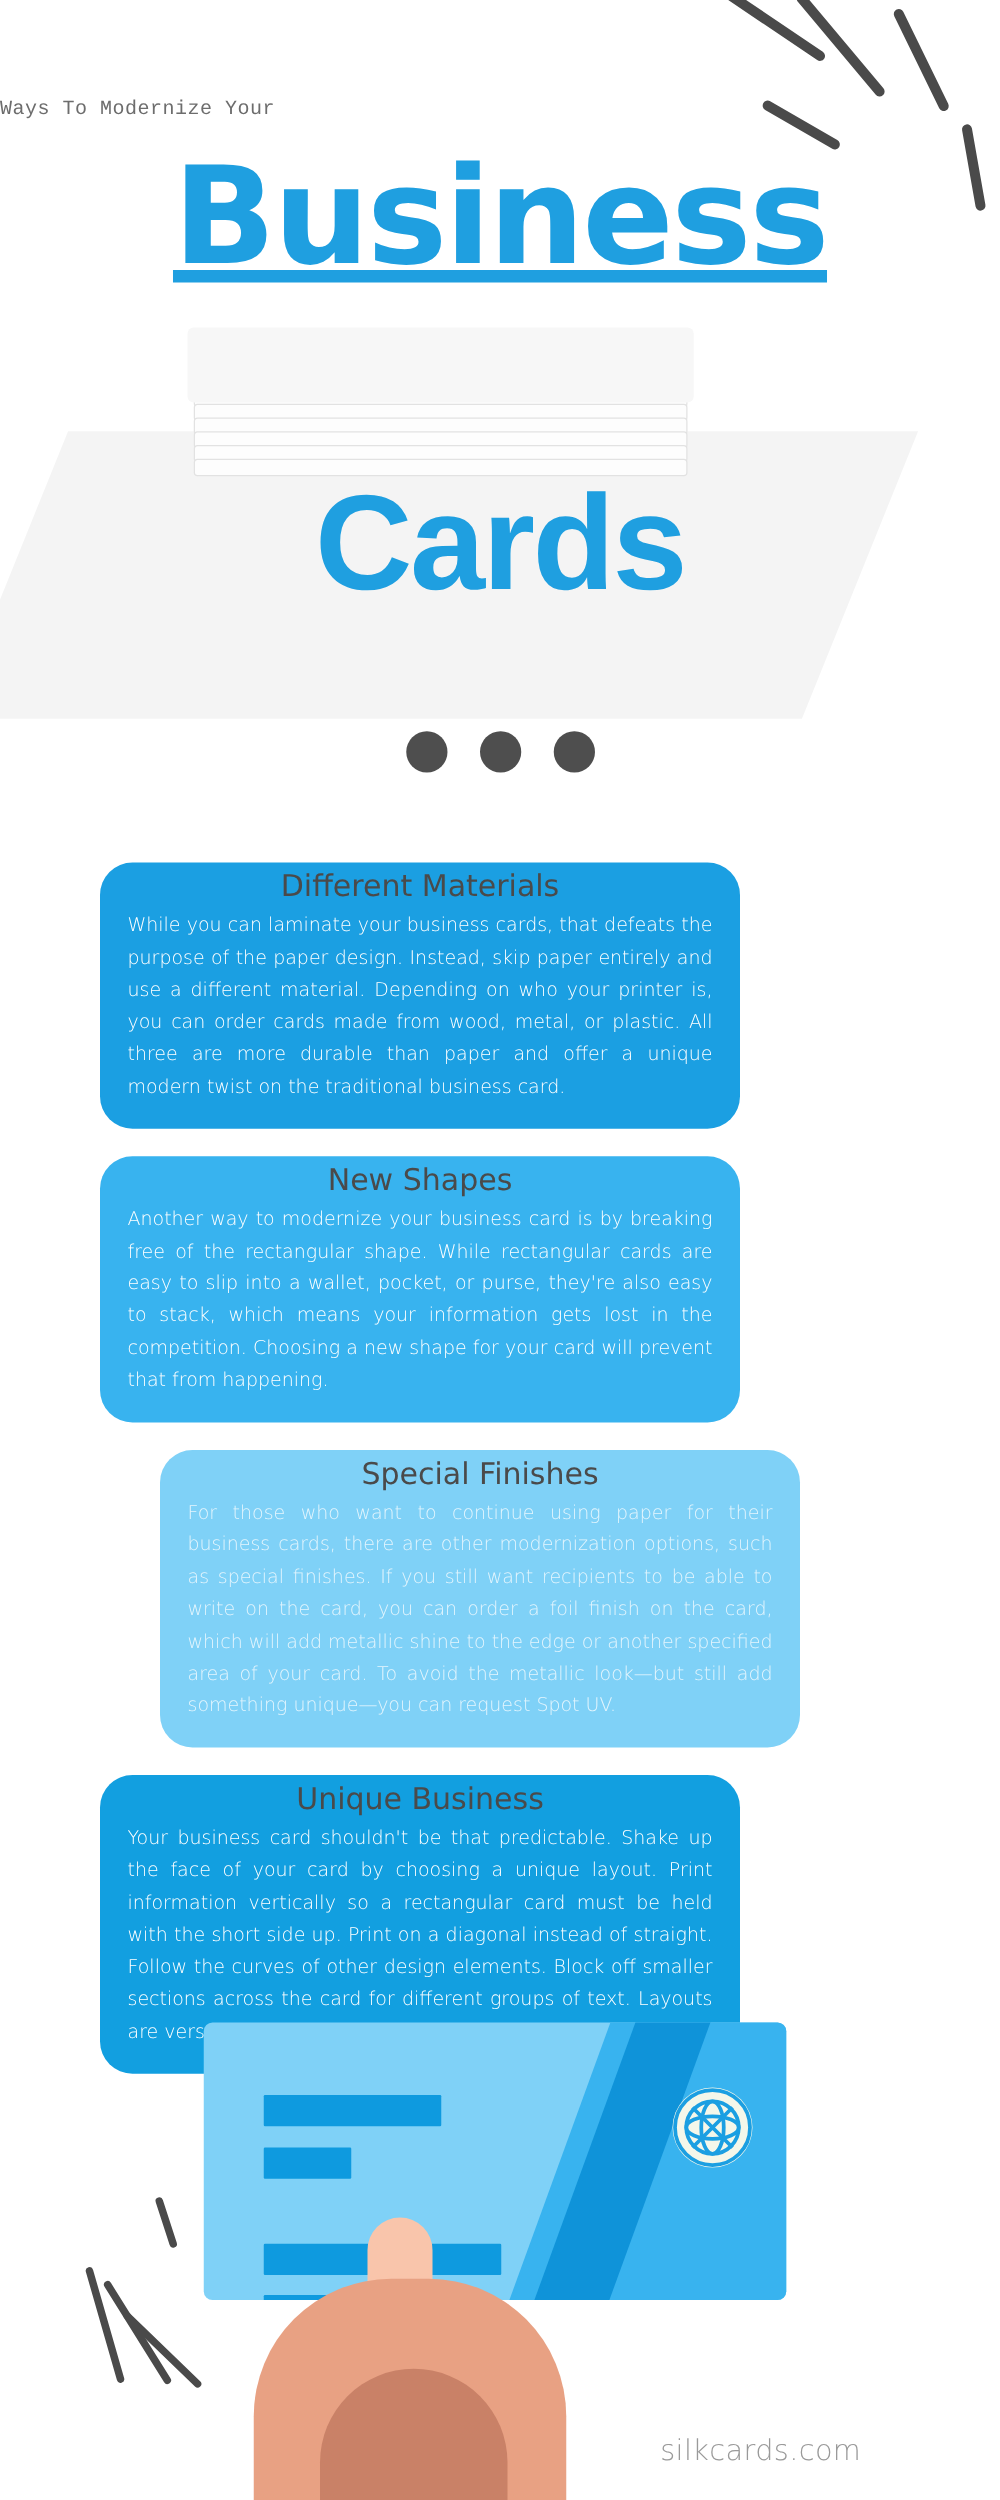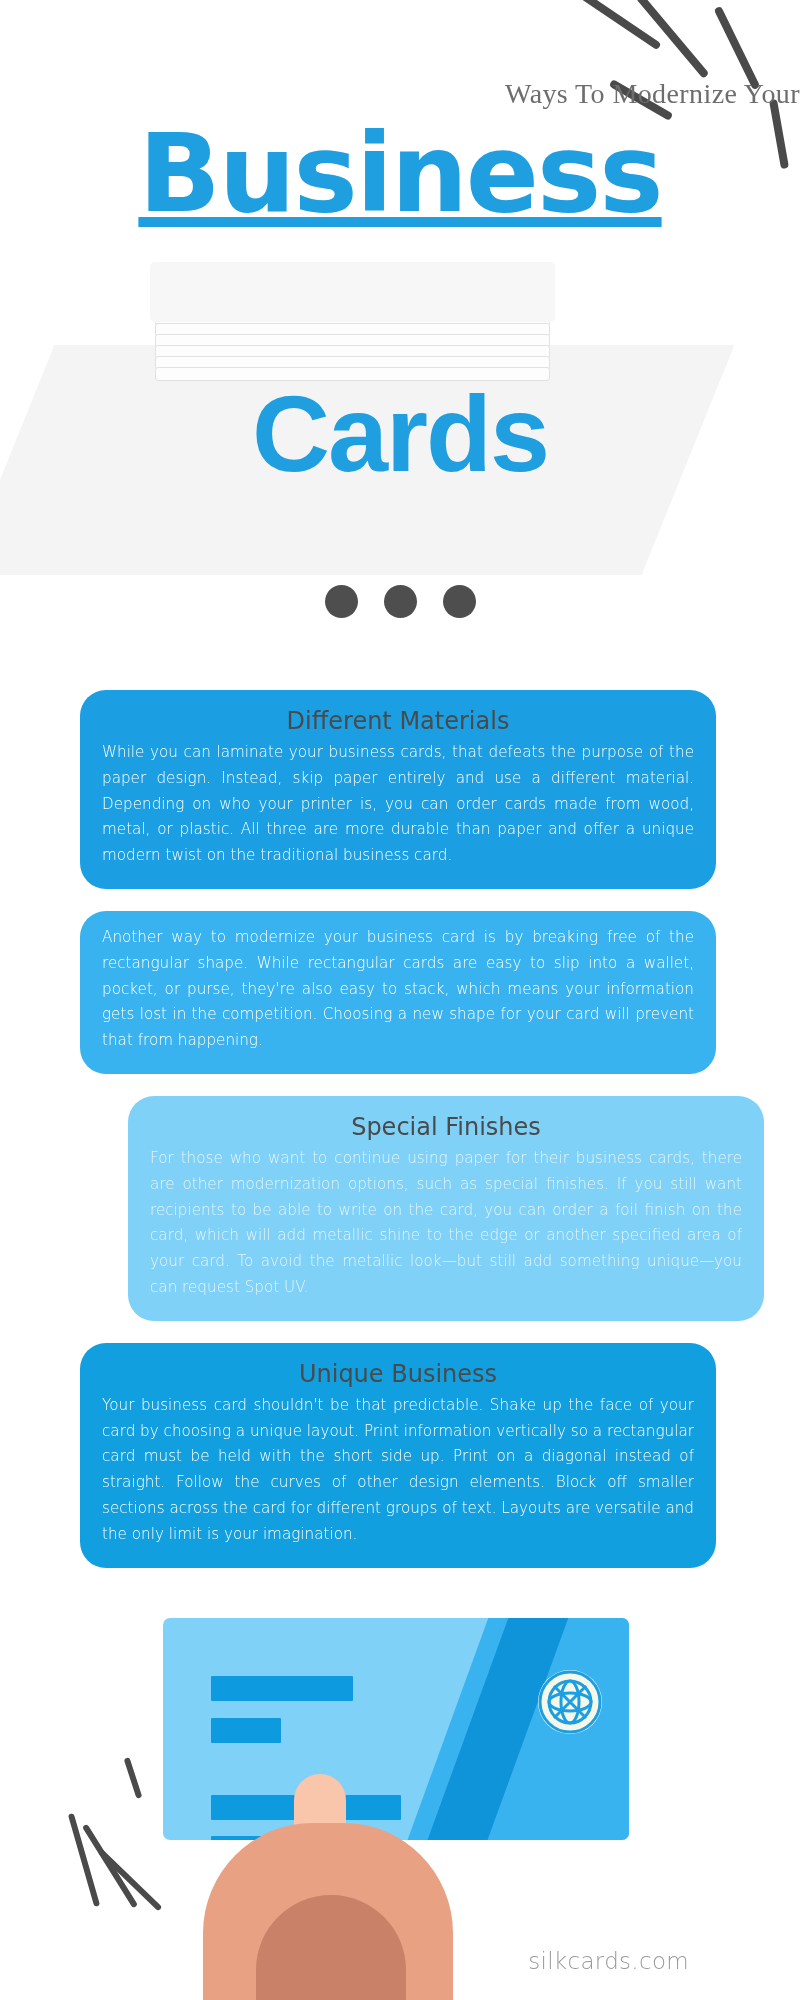--- a/index.html
+++ b/index.html
@@ -26,26 +26,26 @@
   .ray {
     position: absolute;
     background: #4a4a4a;
     border-radius: 4px;
     transform-origin: center;
   }
   #kicker {
     position: absolute;
     left: 0; top: 78px;
     width: 800px;
-    text-align: right;
-    font-size: 28px;
+    text-align: left;
+    font-size: 16px;
     font-weight: 300;
     letter-spacing: 0.4px;
     color: #6d6d6d;
-    font-family: Liberation Serif, serif;
+    font-family: Liberation Mono, monospace;
   }
   #title-main {
     position: absolute;
     left: 0; top: 120px;
     width: 800px;
     text-align: center;
     font-size: 108px;
     line-height: 108px;
     font-weight: 700;
     letter-spacing: -2px;
@@ -113,23 +113,23 @@
     border-radius: 50%;
     background: #4e4e4e;
   }
   
   #cards {
     position: absolute;
     left: 80px; top: 690px;
     width: 640px;
   }
   .tip-card {
-    width: 636px;
+    width: 512px;
     border-radius: 26px;
-    padding: 14px 22px 20px 22px;
+    padding: 2px 22px 20px 22px;
     margin-bottom: 22px;
   }
   .tip-title {
     text-align: center;
     font-size: 24px;
     line-height: 34px;
     font-weight: 400;
     color: #4a4a4a;
     font-family: "DejaVu Sans", sans-serif;
     margin-bottom: 2px;
@@ -272,20 +272,21 @@
   </div>
 
   <div id="cards">
 
     <div class="tip-card tone-0">
       <div class="tip-title">Different Materials</div>
       <div class="tip-body">While you can laminate your business cards, that defeats the purpose of the paper design. Instead, skip paper entirely and use a different material. Depending on who your printer is, you can order cards made from wood, metal, or plastic. All three are more durable than paper and offer a unique modern twist on the traditional business card.</div>
     </div>
 
     <div class="tip-card tone-1">
+      <div class="tip-title">New Shapes</div>
       <div class="tip-body">Another way to modernize your business card is by breaking free of the rectangular shape. While rectangular cards are easy to slip into a wallet, pocket, or purse, they're also easy to stack, which means your information gets lost in the competition. Choosing a new shape for your card will prevent that from happening.</div>
     </div>
 
     <div class="tip-card tone-2">
       <div class="tip-title">Special Finishes</div>
       <div class="tip-body">For those who want to continue using paper for their business cards, there are other modernization options, such as special finishes. If you still want recipients to be able to write on the card, you can order a foil finish on the card, which will add metallic shine to the edge or another specified area of your card. To avoid the metallic look—but still add something unique—you can request Spot UV.</div>
     </div>
 
     <div class="tip-card tone-3">
       <div class="tip-title">Unique Business</div>

